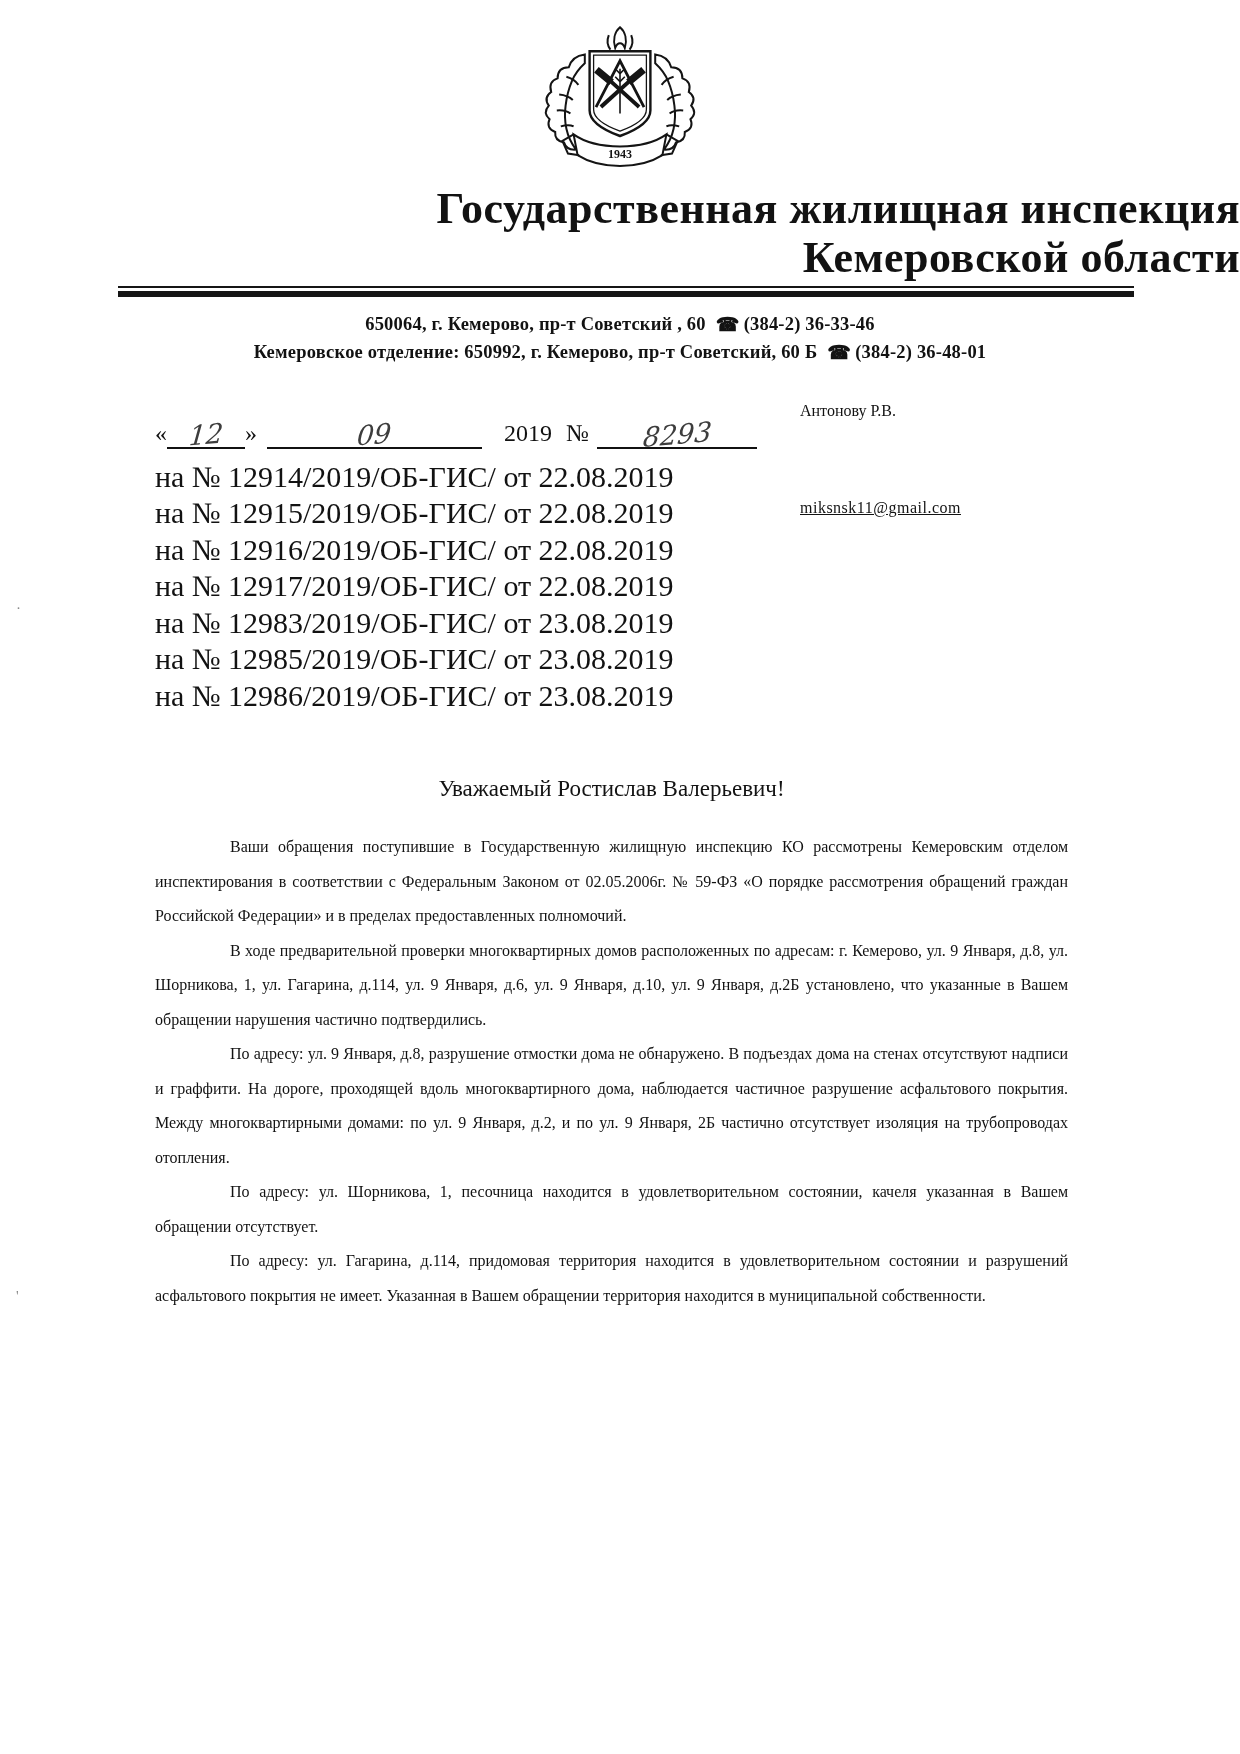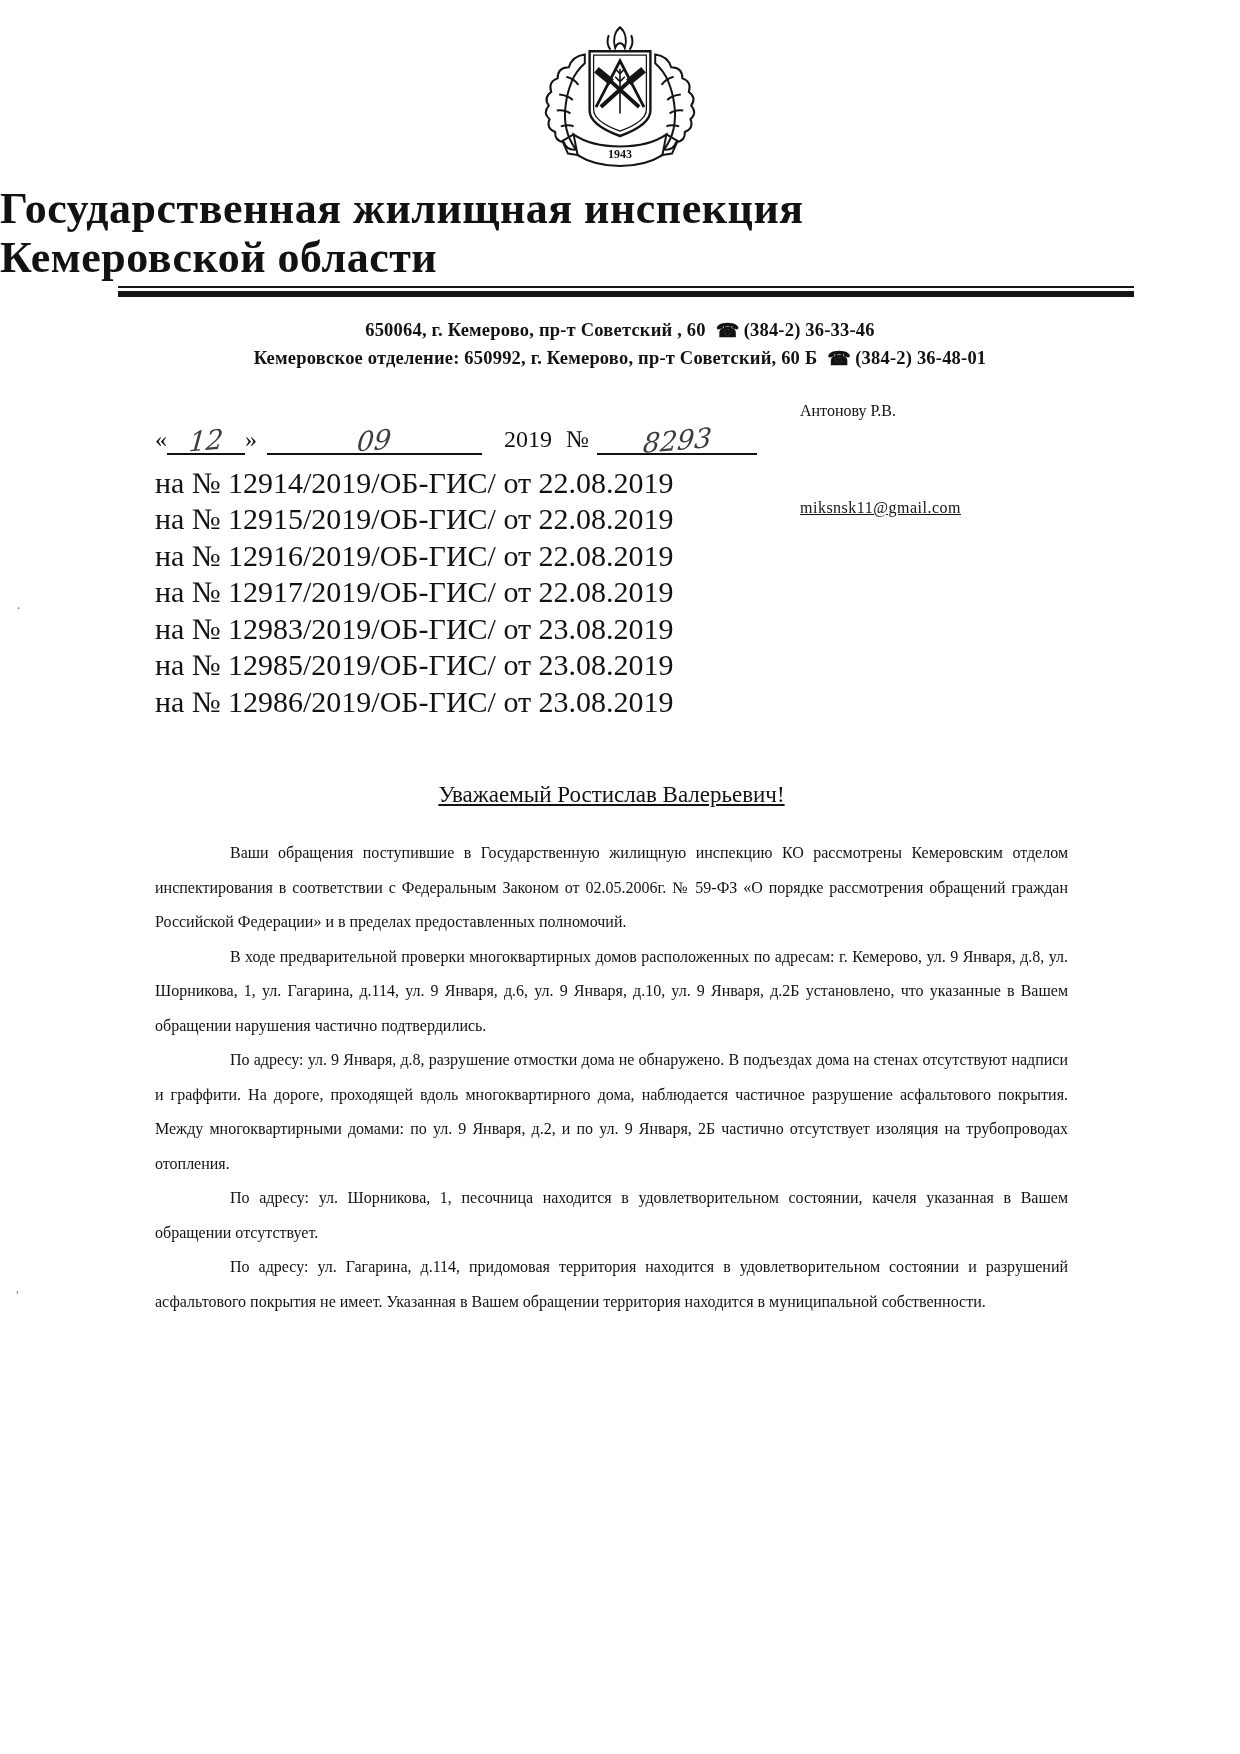--- a/index.html
+++ b/index.html
@@ -8,28 +8,28 @@
     width:1240px;height:1434px;
     background:#ffffff;
     font-family:"Liberation Serif","DejaVu Serif",serif;
     color:#121212;
     overflow:hidden;
   }
   
   .emblem{display:block;margin:24px auto 0;width:190px;height:152px;}
   
   .org-title{
-    text-align:left;font-weight:bold;font-size:44px;line-height:1.12;
+    text-align:right;font-weight:bold;font-size:44px;line-height:1.12;
     margin-top:8px;letter-spacing:0.5px;
   }
   .rule{margin:3px 106px 0 118px;}
   .rule-thin{height:2px;background:#151515;}
   .rule-thick{height:6px;background:#151515;margin-top:3px;}
   .addr{
-    text-align:center;font-weight:bold;font-size:18.5px;line-height:27px;margin-top:19px;
+    text-align:center;font-weight:bold;font-size:18.5px;line-height:27px;margin-top:13px;
     letter-spacing:0.2px;
   }
   .phone-icon{font-size:19px;position:relative;top:1px;padding:0 4px 0 10px;}
   
   .date-line{
     margin:50px 0 0 155px;font-size:24px;white-space:nowrap;
   }
   .blank{display:inline-block;border-bottom:2px solid #111;text-align:center;vertical-align:baseline;}
   .blank-day{width:78px;}
   .blank-month{width:215px;margin:0 10px;}
@@ -41,21 +41,21 @@
   }
   .year-label{padding-left:12px;}
   .no-label{padding-left:14px;}
   
   .recipient{position:absolute;left:800px;top:396px;font-size:16px;line-height:30px;}
   .recipient-email{margin-top:67px;text-decoration:underline;letter-spacing:0.5px;}
   
   .refs{margin:10px 0 0 155px;font-size:30px;line-height:36.5px;}
   
   .salutation{
-    margin:62px 172px 0 155px;text-align:center;font-size:23px;text-decoration:underline;
+    margin:62px 172px 0 155px;text-align:center;font-size:23px;
   }
   .body-text{margin:28px 172px 0 155px;font-size:16px;line-height:34.5px;}
   .body-text p{margin:0;text-align:justify;text-indent:75px;}
   
   .artifact{position:absolute;color:#8a8a8a;font-size:15px;}
   .a1{left:16px;top:600px;}
   .a2{left:16px;top:1288px;}
 </style>
 </head>
 <body>

